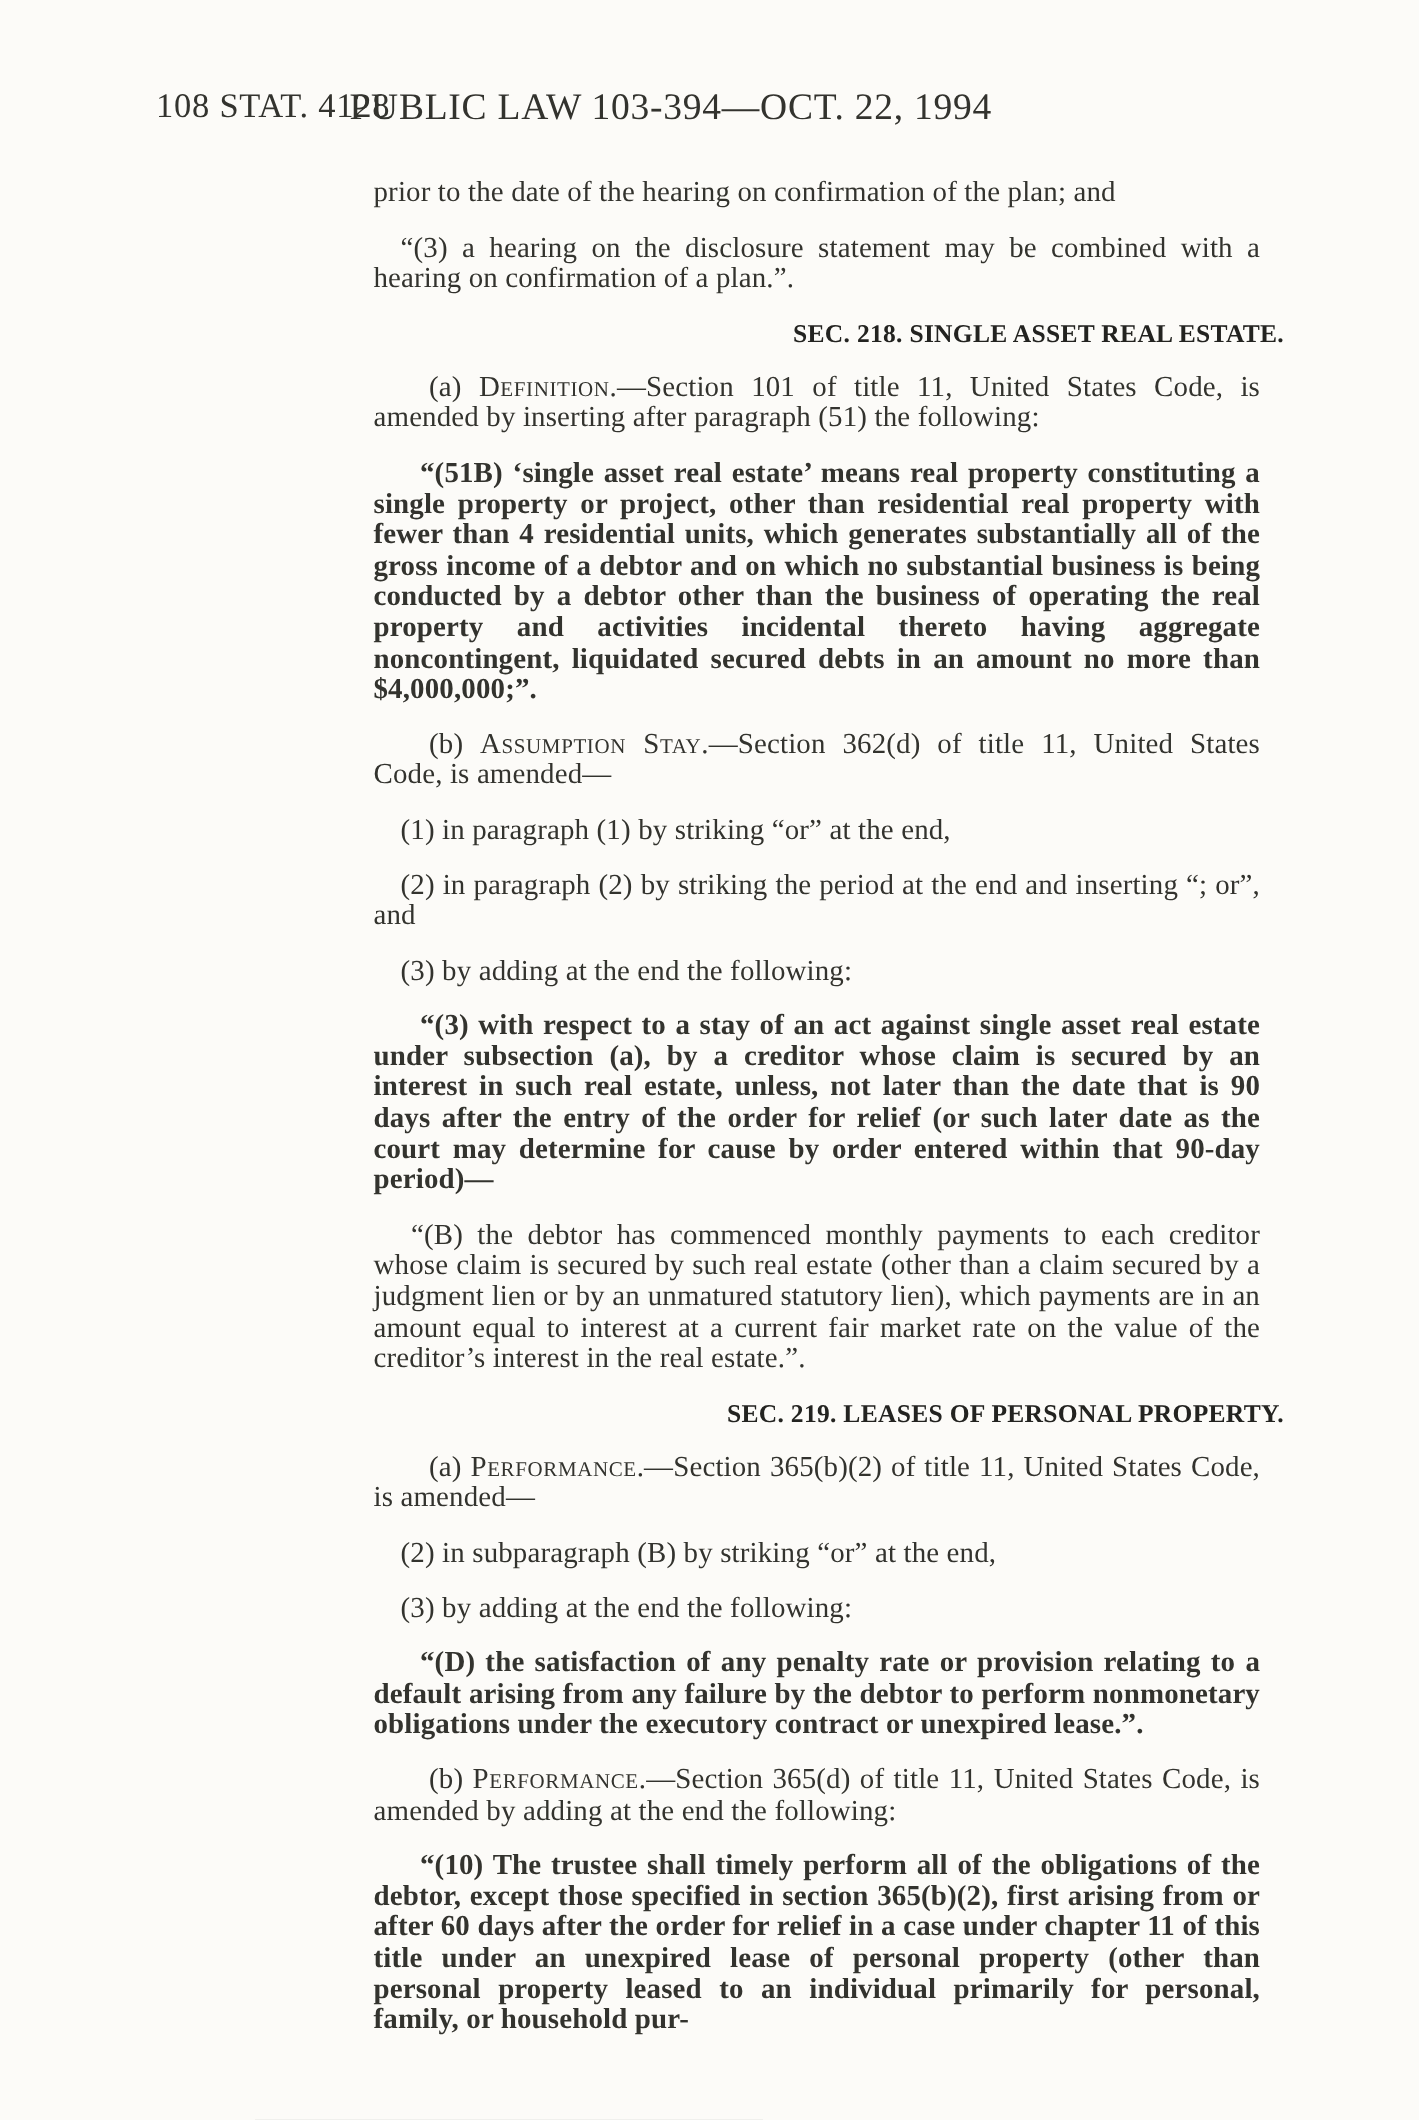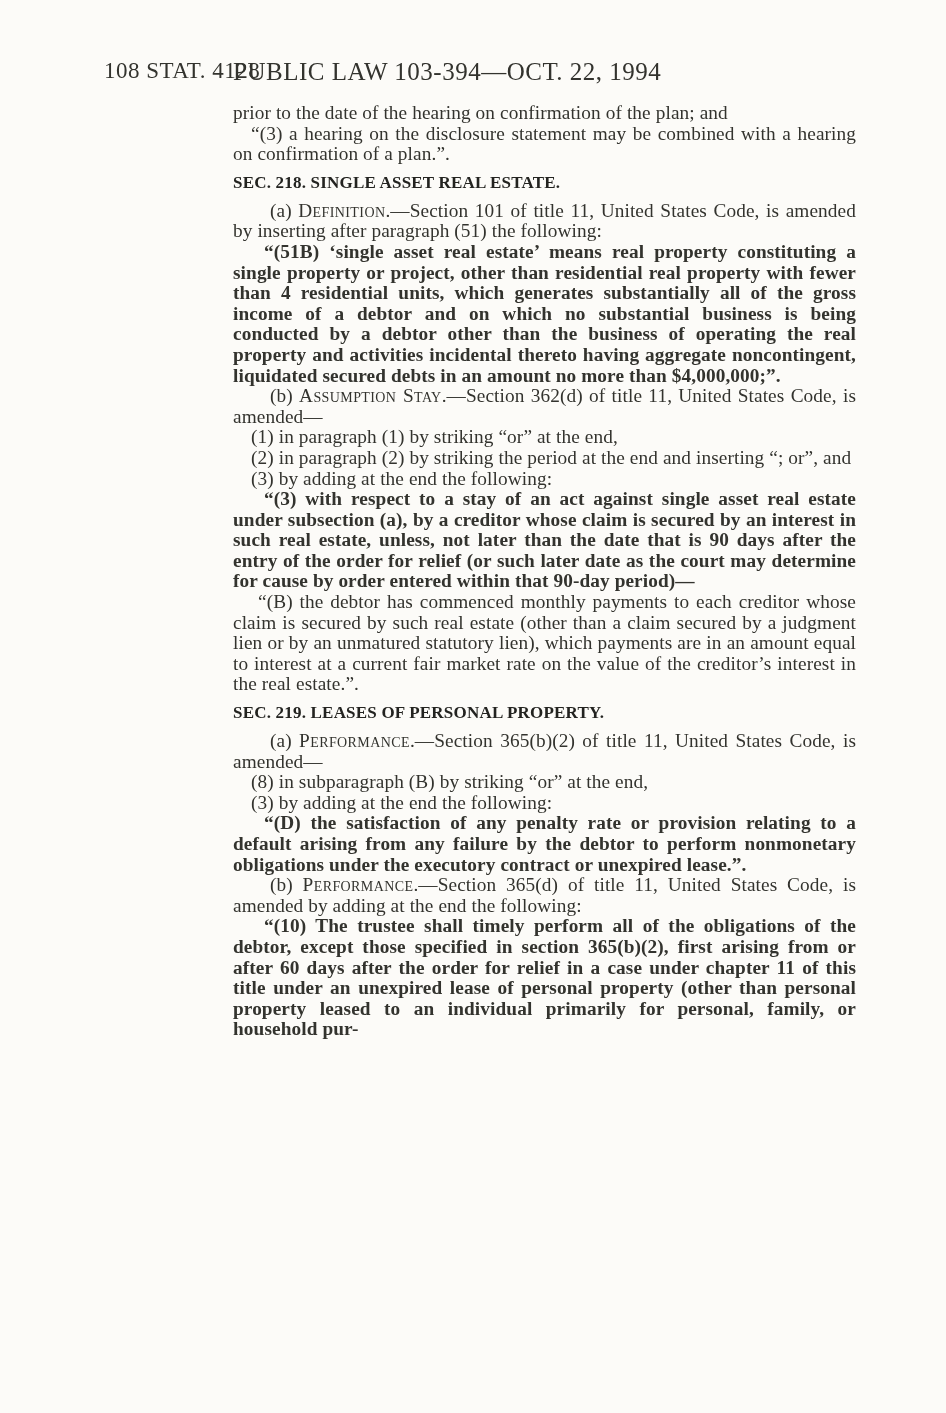--- a/index.html
+++ b/index.html
@@ -45,41 +45,41 @@
     position: absolute;
     left: 233px;
     top: 103px;
     width: 623px;
     font-size: 19.3px;
     line-height: 20.6px;
     text-align: justify;
     letter-spacing: 0.1px;
   }
   .page-body p {
-    margin: 0;
+    margin: 16px;
     padding: 0;
   }
   
   .cont       { margin-left: 41px; }
   
   .q1         { margin-left: 41px; text-indent: 18px; }
   
   .p-base     { text-indent: 37px; }
   
   .p-item     { margin-left: 38px; text-indent: 18px; }
   
   .p-quote    { margin-left: 38px; text-indent: 31px; font-weight: bold; }
   
   .p-quote-sub{ margin-left: 57px; text-indent: 25px; }
   .sec-heading {
     margin: 8px 0 8px 0;
     font-size: 17px;
     font-weight: bold;
     line-height: 20px;
-    text-align: left;
+    text-align: right;
     text-indent: 0;
     color: #232320;
     letter-spacing: 0.2px;
   }
   .sc {
     font-variant: small-caps;
     letter-spacing: 0.4px;
   }
 </style>
 </head>
@@ -97,19 +97,19 @@
       <p class="p-base"><span>(a) </span><span class="sc">Definition</span><span>.—Section 101 of title 11, United States Code, is amended by inserting after paragraph (51) the following:</span></p>
       <p class="p-quote"><span>“(51B) ‘single asset real estate’ means real property constituting a single property or project, other than residential real property with fewer than 4 residential units, which generates substantially all of the gross income of a debtor and on which no substantial business is being conducted by a debtor other than the business of operating the real property and activities incidental thereto having aggregate noncontingent, liquidated secured debts in an amount no more than $4,000,000;”.</span></p>
       <p class="p-base"><span>(b) </span><span class="sc">Assumption Stay</span><span>.—Section 362(d) of title 11, United States Code, is amended—</span></p>
       <p class="p-item"><span>(1) in paragraph (1) by striking “or” at the end,</span></p>
       <p class="p-item"><span>(2) in paragraph (2) by striking the period at the end and inserting “; or”, and</span></p>
       <p class="p-item"><span>(3) by adding at the end the following:</span></p>
       <p class="p-quote"><span>“(3) with respect to a stay of an act against single asset real estate under subsection (a), by a creditor whose claim is secured by an interest in such real estate, unless, not later than the date that is 90 days after the entry of the order for relief (or such later date as the court may determine for cause by order entered within that 90-day period)—</span></p>
       <p class="p-quote-sub"><span>“(B) the debtor has commenced monthly payments to each creditor whose claim is secured by such real estate (other than a claim secured by a judgment lien or by an unmatured statutory lien), which payments are in an amount equal to interest at a current fair market rate on the value of the creditor’s interest in the real estate.”.</span></p>
       <h3 class="sec-heading">SEC. 219. LEASES OF PERSONAL PROPERTY.</h3>
       <p class="p-base"><span>(a) </span><span class="sc">Performance</span><span>.—Section 365(b)(2) of title 11, United States Code, is amended—</span></p>
-      <p class="p-item"><span>(8) in subparagraph (B) by striking “or” at the end,</span></p>
+      <p class="p-item"><span>(2) in subparagraph (B) by striking “or” at the end,</span></p>
       <p class="p-item"><span>(3) by adding at the end the following:</span></p>
       <p class="p-quote"><span>“(D) the satisfaction of any penalty rate or provision relating to a default arising from any failure by the debtor to perform nonmonetary obligations under the executory contract or unexpired lease.”.</span></p>
       <p class="p-base"><span>(b) </span><span class="sc">Performance</span><span>.—Section 365(d) of title 11, United States Code, is amended by adding at the end the following:</span></p>
       <p class="p-quote"><span>“(10) The trustee shall timely perform all of the obligations of the debtor, except those specified in section 365(b)(2), first arising from or after 60 days after the order for relief in a case under chapter 11 of this title under an unexpired lease of personal property (other than personal property leased to an individual primarily for personal, family, or household pur-</span></p>
     </div>
 </div>
 
 </body></html>

